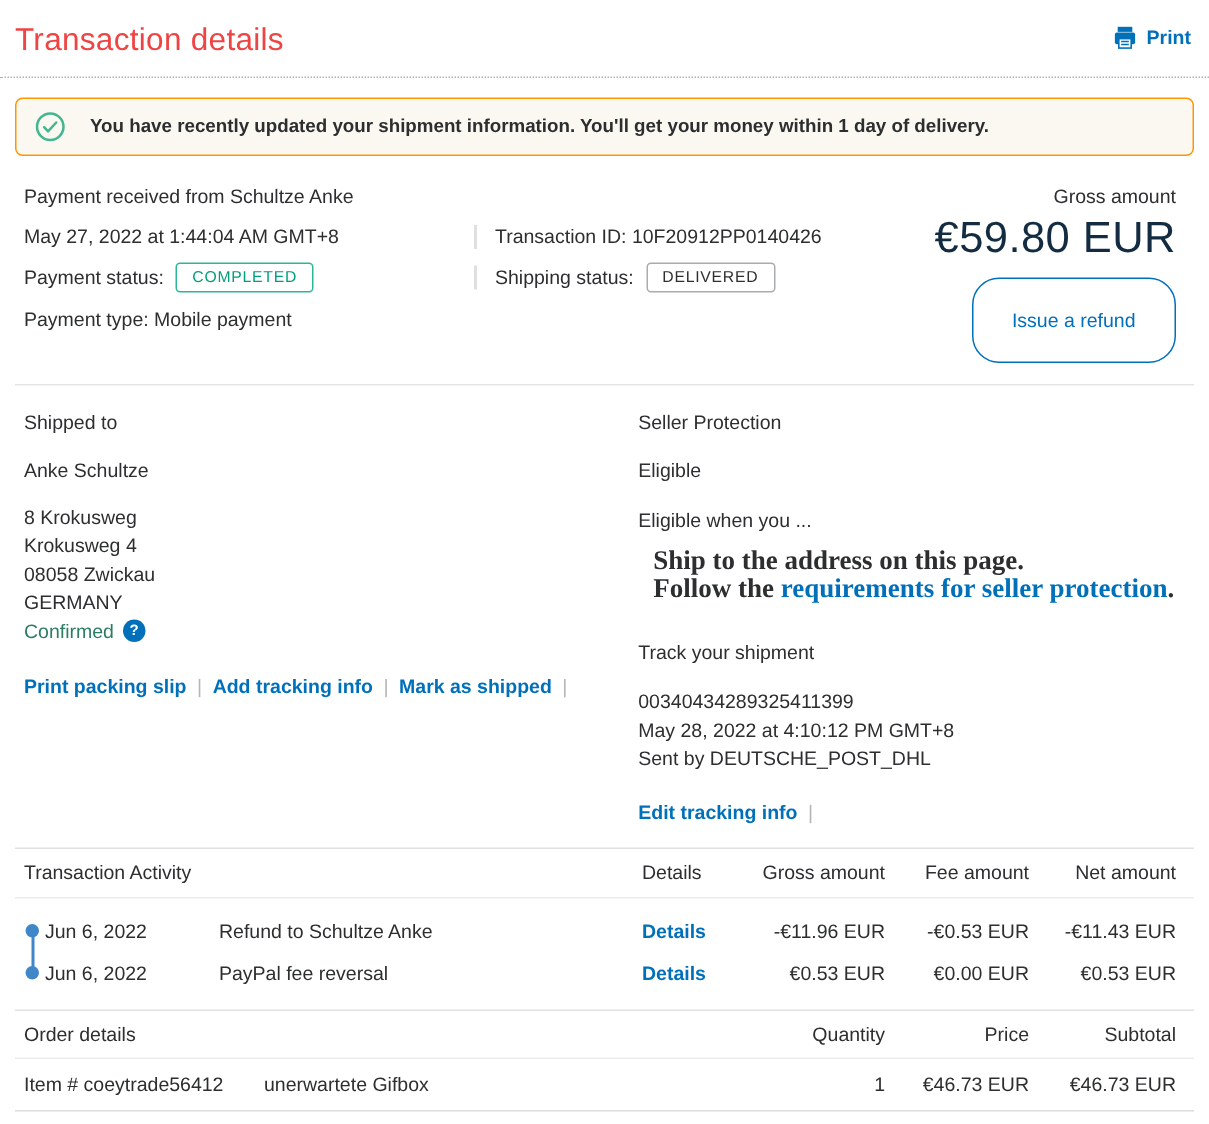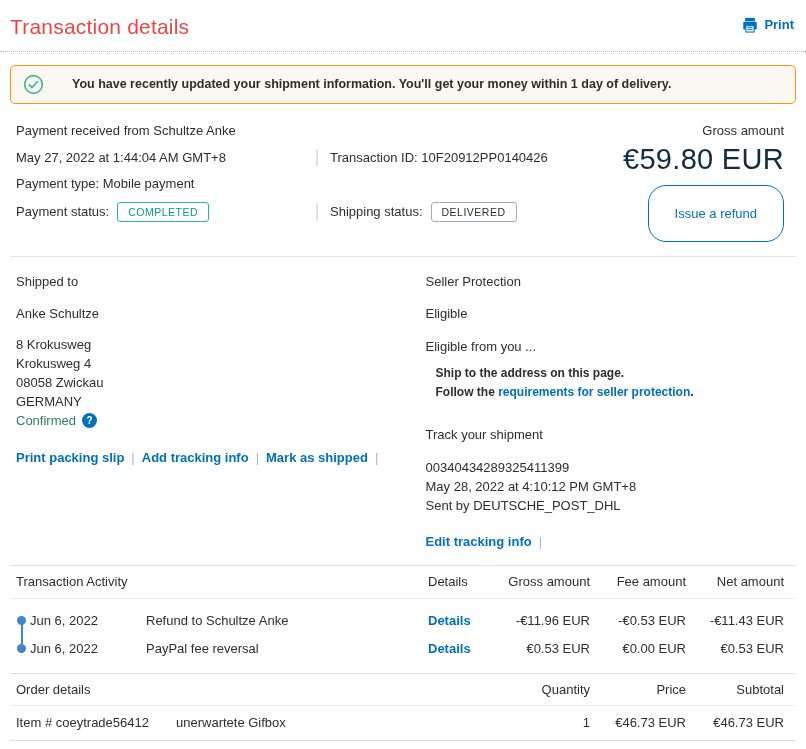--- a/index.html
+++ b/index.html
@@ -9,21 +9,21 @@
     font-size:13px;color:#2c2e2f;line-height:1.35;
     overflow:hidden;
   }
   
   .page-header{display:flex;justify-content:space-between;align-items:flex-start;padding:13px 12px 10px 10px;}
   .page-title{font-size:21px;font-weight:400;color:#ef4444;letter-spacing:.2px;}
   .print-btn{display:flex;align-items:center;gap:5px;color:#0070ba;font-weight:700;font-size:13px;cursor:pointer;padding-top:3px;}
   .dotted-divider{border:none;border-top:1px dotted #b4b4b4;margin:0;}
   
   .banner{margin:13px 10px 0;border:1px solid #ff9600;border-radius:5px;background:#fbf8f2;
-    display:flex;align-items:center;gap:28px;padding:8px 12px;min-height:20px;}
+    display:flex;align-items:center;gap:16px;padding:8px 12px;min-height:20px;}
   .banner-text{font-weight:700;font-size:12.5px;color:#2c2e2f;}
   
   .payment{position:relative;margin:18px 10px 0;padding-left:6px;min-height:118px;}
   .pay-left{display:flex;flex-direction:column;gap:9px;}
   .pay-row{display:flex;align-items:center;}
   .pay-cell-l{width:300px;display:flex;align-items:center;gap:8px;}
   .vsep{width:2px;height:16px;background:#e0e0e0;margin:0 12px 0 0;}
   .badge{display:inline-block;border:1px solid;border-radius:3px;font-size:10.5px;letter-spacing:.5px;
     padding:3px 10px 2px;line-height:1.2;background:#fff;}
   .badge.completed{border-color:#2bb796;color:#009e7d;}
@@ -43,21 +43,21 @@
   .addr-line{line-height:19px;}
   .confirmed-row{display:flex;align-items:center;gap:6px;line-height:19px;}
   .confirmed-text{color:#2c7d5f;}
   .q-icon{display:inline-flex;align-items:center;justify-content:center;width:15px;height:15px;
     border-radius:50%;background:#0070ba;color:#fff;font-size:10px;font-weight:700;cursor:pointer;}
   .link{color:#0070ba;font-weight:700;cursor:pointer;}
   .pipe{color:#b2b6b9;font-weight:400;margin:0 7px;}
   .ship-links{margin-top:19px;}
   .sp-status{margin-bottom:16px;}
   .sp-when{margin-bottom:8px;}
-  .sp-req{padding-left:10px;font-weight:700;line-height:19px;font-size:12px;}
+  .sp-req{padding-left:10px;font-weight:700;line-height:19px;font-size:18px;font-family:Liberation Serif, serif;}
   .track-title{margin-top:24px;margin-bottom:14px;}
   .track-line{line-height:19px;}
   .edit-row{margin-top:18px;}
   
   .activity{margin:15px 10px 0;}
   .act-grid{display:grid;grid-template-columns:14px 116px 1fr 72px 90px 96px 98px;align-items:center;}
   .act-header{border-top:1px solid #e1e1e1;border-bottom:1px solid #ececec;padding:7px 12px 7px 6px;}
   .act-rows{position:relative;padding:8px 12px 10px 6px;}
   .act-row{height:28px;}
   .r{text-align:right;}
@@ -105,30 +105,30 @@
   <div class="pay-left">
     <div class="pay-row">
       <span>Payment received from Schultze Anke</span>
     </div>
     <div class="pay-row">
       <span class="pay-cell-l">May 27, 2022 at 1:44:04 AM GMT+8</span>
       <span class="vsep"></span>
       <span>Transaction ID: 10F20912PP0140426</span>
     </div>
     <div class="pay-row">
-      <span>Payment type: Mobile payment</span>
-    </div>
-    <div class="pay-row">
       <span class="pay-cell-l">
         <span>Payment status:</span>
         <span class="badge completed">COMPLETED</span>
       </span>
       <span class="vsep"></span>
       <span>Shipping status:</span>
       <span class="badge delivered" style="margin-left:8px">DELIVERED</span>
+    </div>
+    <div class="pay-row">
+      <span>Payment type: Mobile payment</span>
     </div>
   </div>
   <div class="pay-right">
     <div class="gross-label">Gross amount</div>
     <div class="gross-amount">€59.80 EUR</div>
     <button class="refund-btn">Issue a refund</button>
   </div>
 </div>
 <hr class="solid-divider">
 
@@ -144,21 +144,21 @@
       <span class="confirmed-text">Confirmed</span>
       <span class="q-icon">?</span>
     </div>
     <div class="ship-links">
       <span class="link">Print packing slip</span><span class="pipe">|</span><span class="link">Add tracking info</span><span class="pipe">|</span><span class="link">Mark as shipped</span><span class="pipe">|</span>
     </div>
   </div>
   <div class="col-right">
     <div class="sec-title">Seller Protection</div>
     <div class="sp-status">Eligible</div>
-    <div class="sp-when">Eligible from you ...</div>
+    <div class="sp-when">Eligible when you ...</div>
     <div class="sp-req">Ship to the address on this page.</div>
     <div class="sp-req">
       <span>Follow the</span>
       <span class="link">requirements for seller protection</span><span>.</span>
     </div>
     <div class="track-title">Track your shipment</div>
     <div class="track-line">00340434289325411399</div>
     <div class="track-line">May 28, 2022 at 4:10:12 PM GMT+8</div>
     <div class="track-line">Sent by DEUTSCHE_POST_DHL</div>
     <div class="edit-row">

